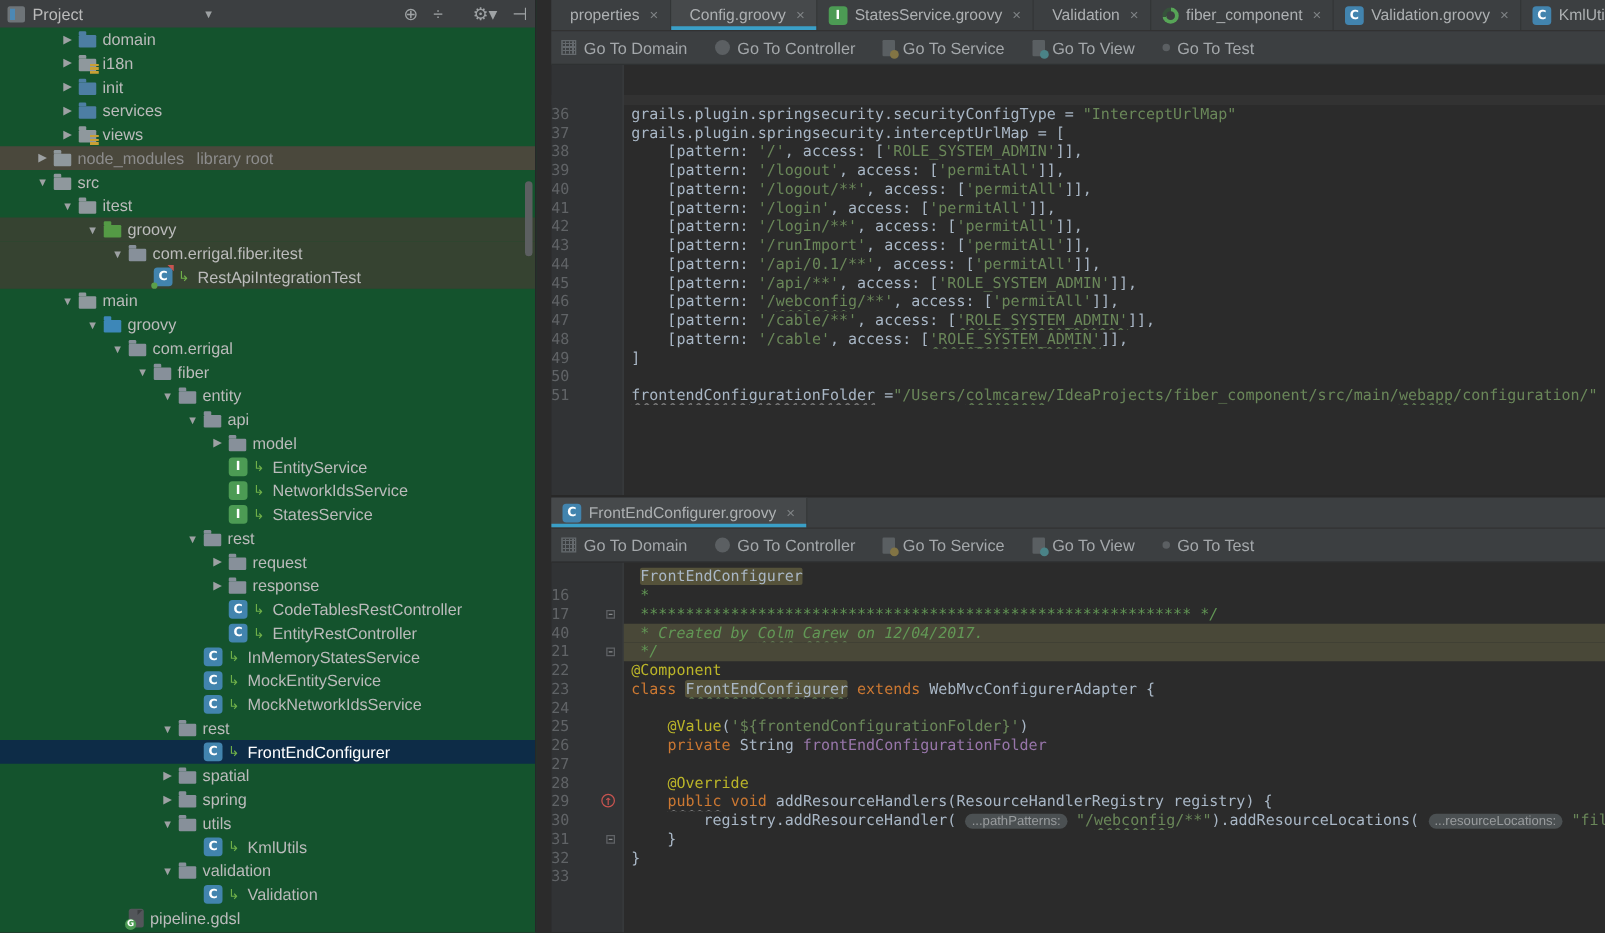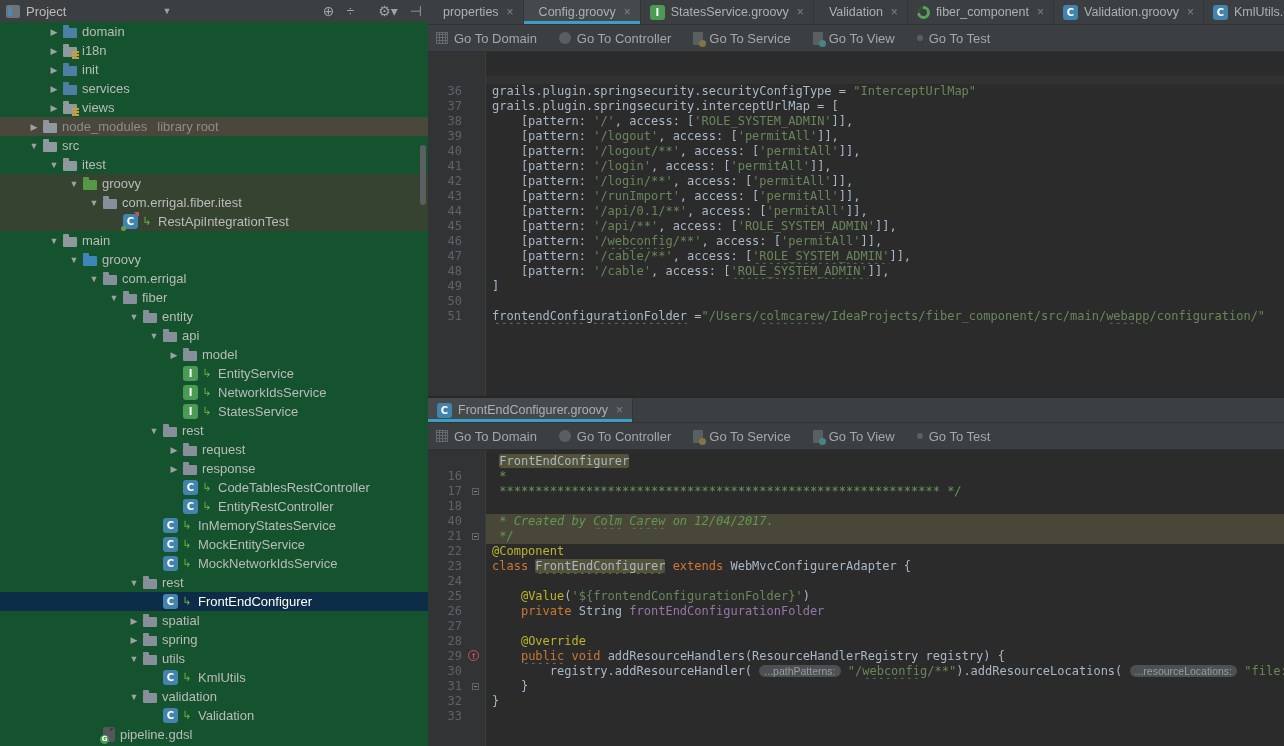--- a/index.html
+++ b/index.html
@@ -34,21 +34,21 @@
   .bundle::after{content:"";position:absolute;right:-2px;bottom:-2px;width:7px;height:8px;background:repeating-linear-gradient(180deg,#C8A035 0 2px,rgba(0,0,0,0) 2px 3px)}
   .sqic{width:15px;height:15px;border-radius:3px;color:#fff;font:700 10px/15px "DejaVu Sans",sans-serif;text-align:center;position:relative}
   .q-class{background:#4284AE}.q-iface{background:#4C9B54}
   .q-test::after{content:"";position:absolute;right:-1px;top:-2px;border-left:5px solid rgba(0,0,0,0);border-top:5px solid #C75450}
   .q-test::before{content:"";position:absolute;left:-2px;bottom:-2px;width:5px;height:5px;border-radius:50%;background:#5BA04A}
   .gfile{width:12px;height:15px;background:#53565A;border-radius:2px;position:relative}
   .gfile::before{content:"";position:absolute;right:1px;top:1px;border-left:4px solid #3C3F41;border-bottom:4px solid rgba(0,0,0,0)}
   .gfile::after{content:"G";position:absolute;left:-3px;bottom:-2px;width:9px;height:9px;border-radius:50%;background:#4C9B54;color:#fff;font:700 7px/9px "DejaVu Sans",sans-serif;text-align:center}
   .sub{color:#6FAF49;font-size:11px;width:12px;text-align:center;margin-left:3px}
   
-  .rpane{position:absolute;left:428px;top:0;right:0}
+  .rpane{position:absolute;left:441px;top:0;right:0}
   .tabbar{height:25px;background:#3C3F41;display:flex;align-items:stretch;overflow:hidden;border-bottom:1px solid #323232}
   .tab{display:flex;align-items:center;padding:0 9px;font-size:12.5px;color:#ADB0B2;border-right:1px solid #333637;position:relative;white-space:nowrap}
   .tab.active{background:#46494B}
   .tab.active::after{content:"";position:absolute;left:0;right:0;bottom:0;height:3px;background:#3A9FC7}
   .tab .tlbl{margin:0 6px 0 6px}
   .tab .x{color:#7F8385;font-size:12px;margin-left:2px}
   .gradle{width:13px;height:13px;border-radius:50%;background:conic-gradient(#57A557 0 72%,#36523B 72% 100%);position:relative}
   .gradle::after{content:"";position:absolute;inset:3px;border-radius:50%;background:#3C3F41}
   .toolbar{height:27px;background:#3C3F41;display:flex;padding-left:8px;border-bottom:1px solid #2E3132}
   .gitem{display:flex;align-items:center;margin-right:22px;color:#A4A8AB;font-size:13px}
@@ -59,21 +59,21 @@
   .gi-circle{width:12px;height:12px;border-radius:50%;background:#5E6366}
   .gi-page{width:10px;height:13px;background:#5E6366;border-radius:1px;position:relative}
   .gi-page.gear::after{content:"";position:absolute;right:-3px;bottom:-2px;width:7px;height:7px;border-radius:50%;background:#8A7A45}
   .gi-page.gview::after{content:"";position:absolute;right:-3px;bottom:-2px;width:7px;height:7px;border-radius:50%;background:#4C8B8F}
   .gi-ring{width:6px;height:6px;border:3px solid #5E6366;border-radius:50%}
   
   .editor{position:relative;background:#2B2B2B;overflow:hidden;
     font-family:"DejaVu Sans Mono","Liberation Mono",monospace;font-size:12px;line-height:15px}
   .gutterbg{position:absolute;left:0;top:0;bottom:0;width:58px;background:#313335;border-right:1px solid #3A3D3F}
   .cline{position:relative;display:flex;height:15px;white-space:pre}
-  .cline .num{width:38px;flex:none;text-align:right;color:#606366;padding-right:4px}
+  .cline .num{width:38px;flex:none;text-align:left;color:#606366;padding-right:4px}
   .cline .gm{width:20px;flex:none;position:relative}
   .cline .code{flex:1;padding-left:6px;color:#A9B7C6;overflow:hidden}
   .cline.hl-olive .code{background:#494838}
   .caretstrip{height:8px;background:#323232}
   .padtop{height:24px}
   .t-d{color:#A9B7C6}.t-s{color:#6A8759}.t-k{color:#CC7832}.t-a{color:#BBB529}
   .t-c{color:#629755;font-style:italic}.t-f{color:#9876AA}
   .w-g{text-decoration:underline wavy #5F7A52;text-decoration-thickness:1px;text-underline-offset:2px}
   .w-d{text-decoration:underline wavy #777777;text-decoration-thickness:1px;text-underline-offset:2px}
   .hint{background:#4B5052;color:#999C9E;border-radius:7px;padding:0 5px;font-size:10.5px;font-family:"Liberation Sans",sans-serif}
@@ -410,21 +410,20 @@
       <span class="gitem">
         <span class="gi gi-ring"></span>
         <span>Go To Test</span>
       </span>
     </div>
   <div class="editor" id="editor2" style="height: 296px; padding-top: 4px;">
     <div class="gutterbg"></div>
   <div class="cline first"><span class="num"></span><span class="gm"></span><span class="code"><span class="t-d"> </span><span class="t-d chip">FrontEndConfigurer</span></span></div>
       <div class="cline"><span class="num">16</span><span class="gm"></span><span class="code"><span class="t-c"> *</span></span></div>
       <div class="cline"><span class="num">17</span><span class="gm"><span class="fmark"></span></span><span class="code"><span class="t-c"> ************************************************************* */</span></span></div>
-      <div class="cline"><span class="num">18</span><span class="gm"></span><span class="code"></span></div>
       <div class="cline hl-olive"><span class="num">40</span><span class="gm"></span><span class="code"><span class="t-c"> * Created by </span><span class="t-c w-g">Colm</span><span class="t-c"> </span><span class="t-c w-g">Carew</span><span class="t-c"> on 12/04/2017.</span></span></div>
       <div class="cline hl-olive"><span class="num">21</span><span class="gm"><span class="fmark"></span></span><span class="code"><span class="t-c"> */</span></span></div>
       <div class="cline"><span class="num">22</span><span class="gm"></span><span class="code"><span class="t-a">@Component</span></span></div>
       <div class="cline"><span class="num">23</span><span class="gm"></span><span class="code"><span class="t-k">class </span><span class="t-d chip w-g">FrontEndConfigurer</span><span class="t-d"> </span><span class="t-k">extends</span><span class="t-d"> WebMvcConfigurerAdapter {</span></span></div>
       <div class="cline"><span class="num">24</span><span class="gm"></span><span class="code"></span></div>
       <div class="cline"><span class="num">25</span><span class="gm"></span><span class="code"><span class="t-d">    </span><span class="t-a">@Value</span><span class="t-d">(</span><span class="t-s">'${frontendConfigurationFolder}'</span><span class="t-d">)</span></span></div>
       <div class="cline"><span class="num">26</span><span class="gm"></span><span class="code"><span class="t-d">    </span><span class="t-k">private</span><span class="t-d"> String </span><span class="t-f">frontEndConfigurationFolder</span></span></div>
       <div class="cline"><span class="num">27</span><span class="gm"></span><span class="code"></span></div>
       <div class="cline"><span class="num">28</span><span class="gm"></span><span class="code"><span class="t-d">    </span><span class="t-a">@Override</span></span></div>
       <div class="cline"><span class="num">29</span><span class="gm"><span class="omark">↑</span></span><span class="code"><span class="t-d">    </span><span class="t-k w-d">public</span><span class="t-d"> </span><span class="t-k">void</span><span class="t-d"> addResourceHandlers(ResourceHandlerRegistry registry) {</span></span></div>

